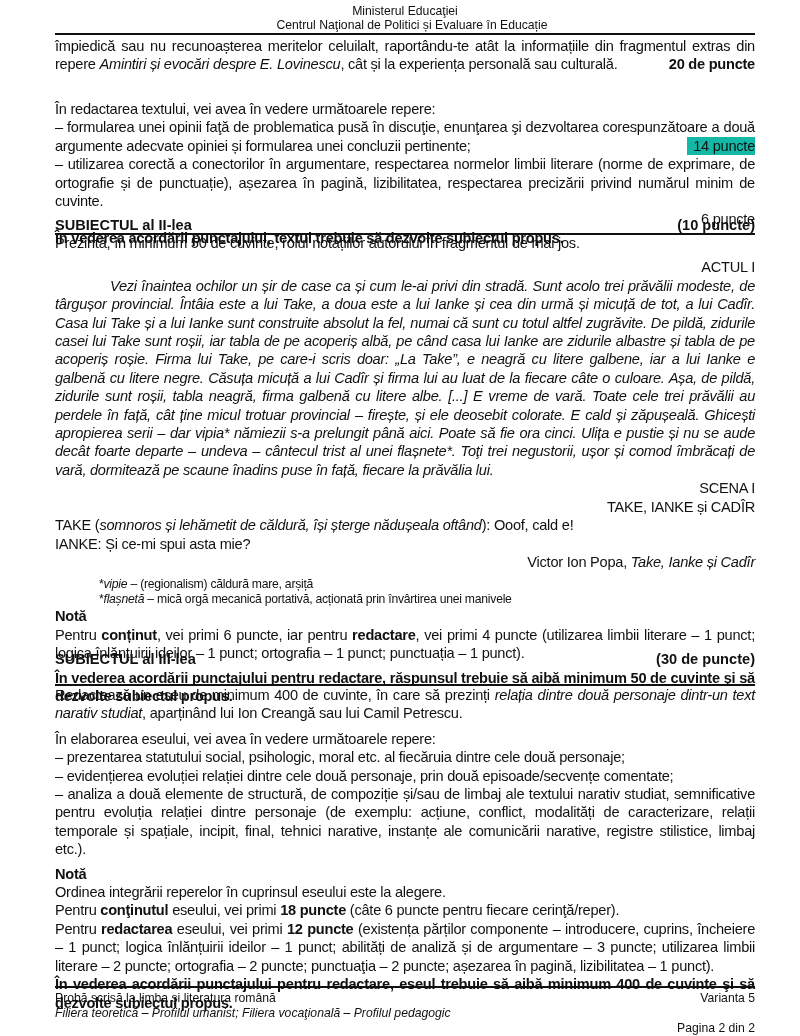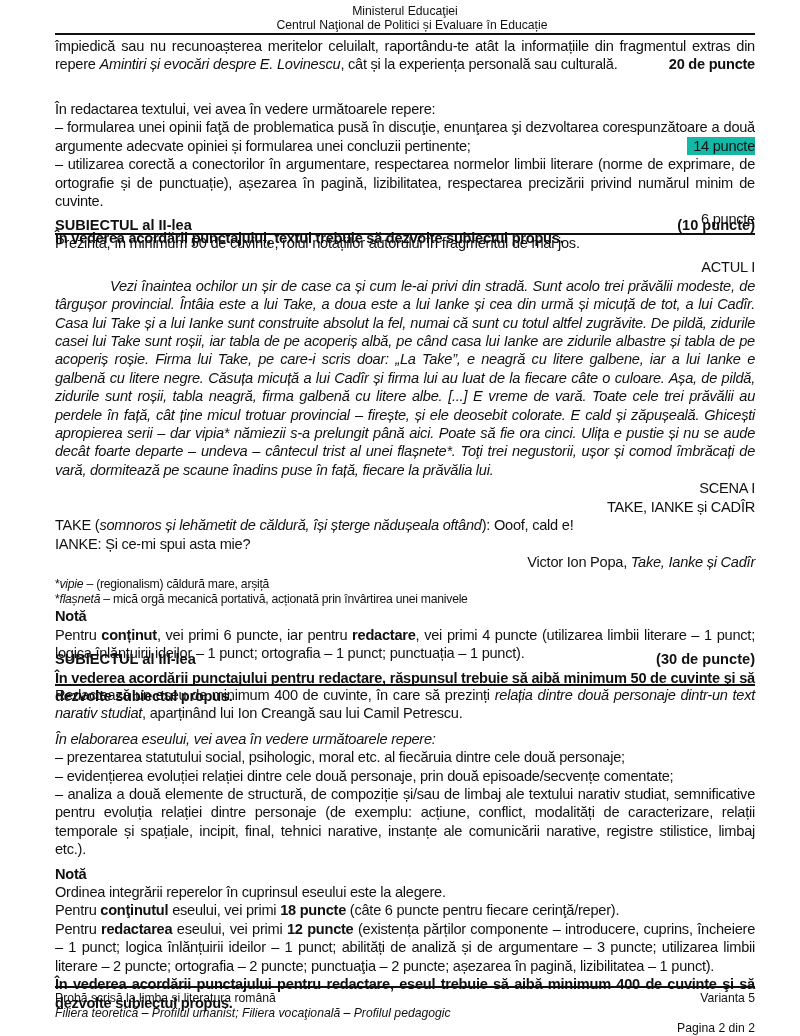--- a/index.html
+++ b/index.html
@@ -12,21 +12,21 @@
   .rule { position: absolute; left: 55px; width: 700px; height: 2px; background: #111; }
   .blk { position: absolute; left: 55px; width: 700px; font-size: 14.6px; line-height: 18.4px; }
   .j { text-align: justify; text-align-last: auto; }
   .jl { text-align: justify; text-align-last: justify; }
   .c { text-align: right; }
   .r { text-align: right; }
   b, .b { font-weight: bold; }
   i, .i { font-style: italic; }
   .row { display: flex; justify-content: space-between; }
   .ind { text-indent: 55px; }
-  .small { font-size: 12.2px; line-height: 15px; }
+  .small { font-size: 12.2px; line-height: 15px; margin-left: 44px; }
   .foot { position: absolute; left: 55px; width: 700px; font-size: 12.2px; line-height: 15px; }
   .cond { letter-spacing: -0.25px; }
 </style>
 </head>
 <body>
 
 <div class="page">
   <div class="hdr hdr1">Ministerul Educaţiei</div>
   <div class="hdr hdr2">Centrul Naţional de Politici și Evaluare în Educație</div>
 </div>
@@ -82,21 +82,21 @@
 <div class="blk" style="top:650px;">
   <div class="row b">
     <span>SUBIECTUL al III-lea</span>
     <span>(30 de puncte)</span>
   </div>
 </div>
 <div class="rule" style="top:684px;"></div>
 
 <div class="blk cond" style="top:686px;">
   <div class="j"><span>Redactează un eseu de minimum 400 de cuvinte, în care să prezinți </span><i>relația dintre două personaje dintr-un text narativ studiat</i><span>, aparținând lui Ion Creangă sau lui Camil Petrescu.</span></div>
-  <div style="margin-top:7px;font-style:italic;">În elaborarea eseului, vei avea în vedere următoarele repere:</div>
+  <div style="margin-top:7px;">În elaborarea eseului, vei avea în vedere următoarele repere:</div>
   <div>– prezentarea statutului social, psihologic, moral etc. al fiecăruia dintre cele două personaje;</div>
   <div>– evidențierea evoluției relației dintre cele două personaje, prin două episoade/secvențe comentate;</div>
   <div class="j">– analiza a două elemente de structură, de compoziție și/sau de limbaj ale textului narativ studiat, semnificative pentru evoluția relației dintre personaje (de exemplu: acțiune, conflict, modalități de caracterizare, relații temporale și spațiale, incipit, final, tehnici narative, instanțe ale comunicării narative, registre stilistice, limbaj etc.).</div>
   <div class="b" style="margin-top:6px;">Notă</div>
   <div>Ordinea integrării reperelor în cuprinsul eseului este la alegere.</div>
   <div><span>Pentru </span><b>conţinutul</b><span> eseului, vei primi </span><b>18 puncte</b><span> (câte 6 puncte pentru fiecare cerinţă/reper).</span></div>
   <div class="j"><span>Pentru </span><b>redactarea</b><span> eseului, vei primi </span><b>12 puncte</b><span> (existența părților componente – introducere, cuprins, încheiere – 1 punct; logica înlănțuirii ideilor – 1 punct; abilități de analiză și de argumentare – 3 puncte; utilizarea limbii literare – 2 puncte; ortografia – 2 puncte; punctuaţia – 2 puncte; așezarea în pagină, lizibilitatea – 1 punct).</span></div>
   <div class="j b">În vederea acordării punctajului pentru redactare, eseul trebuie să aibă minimum 400 de cuvinte şi să dezvolte subiectul propus.</div>
 </div>
 

